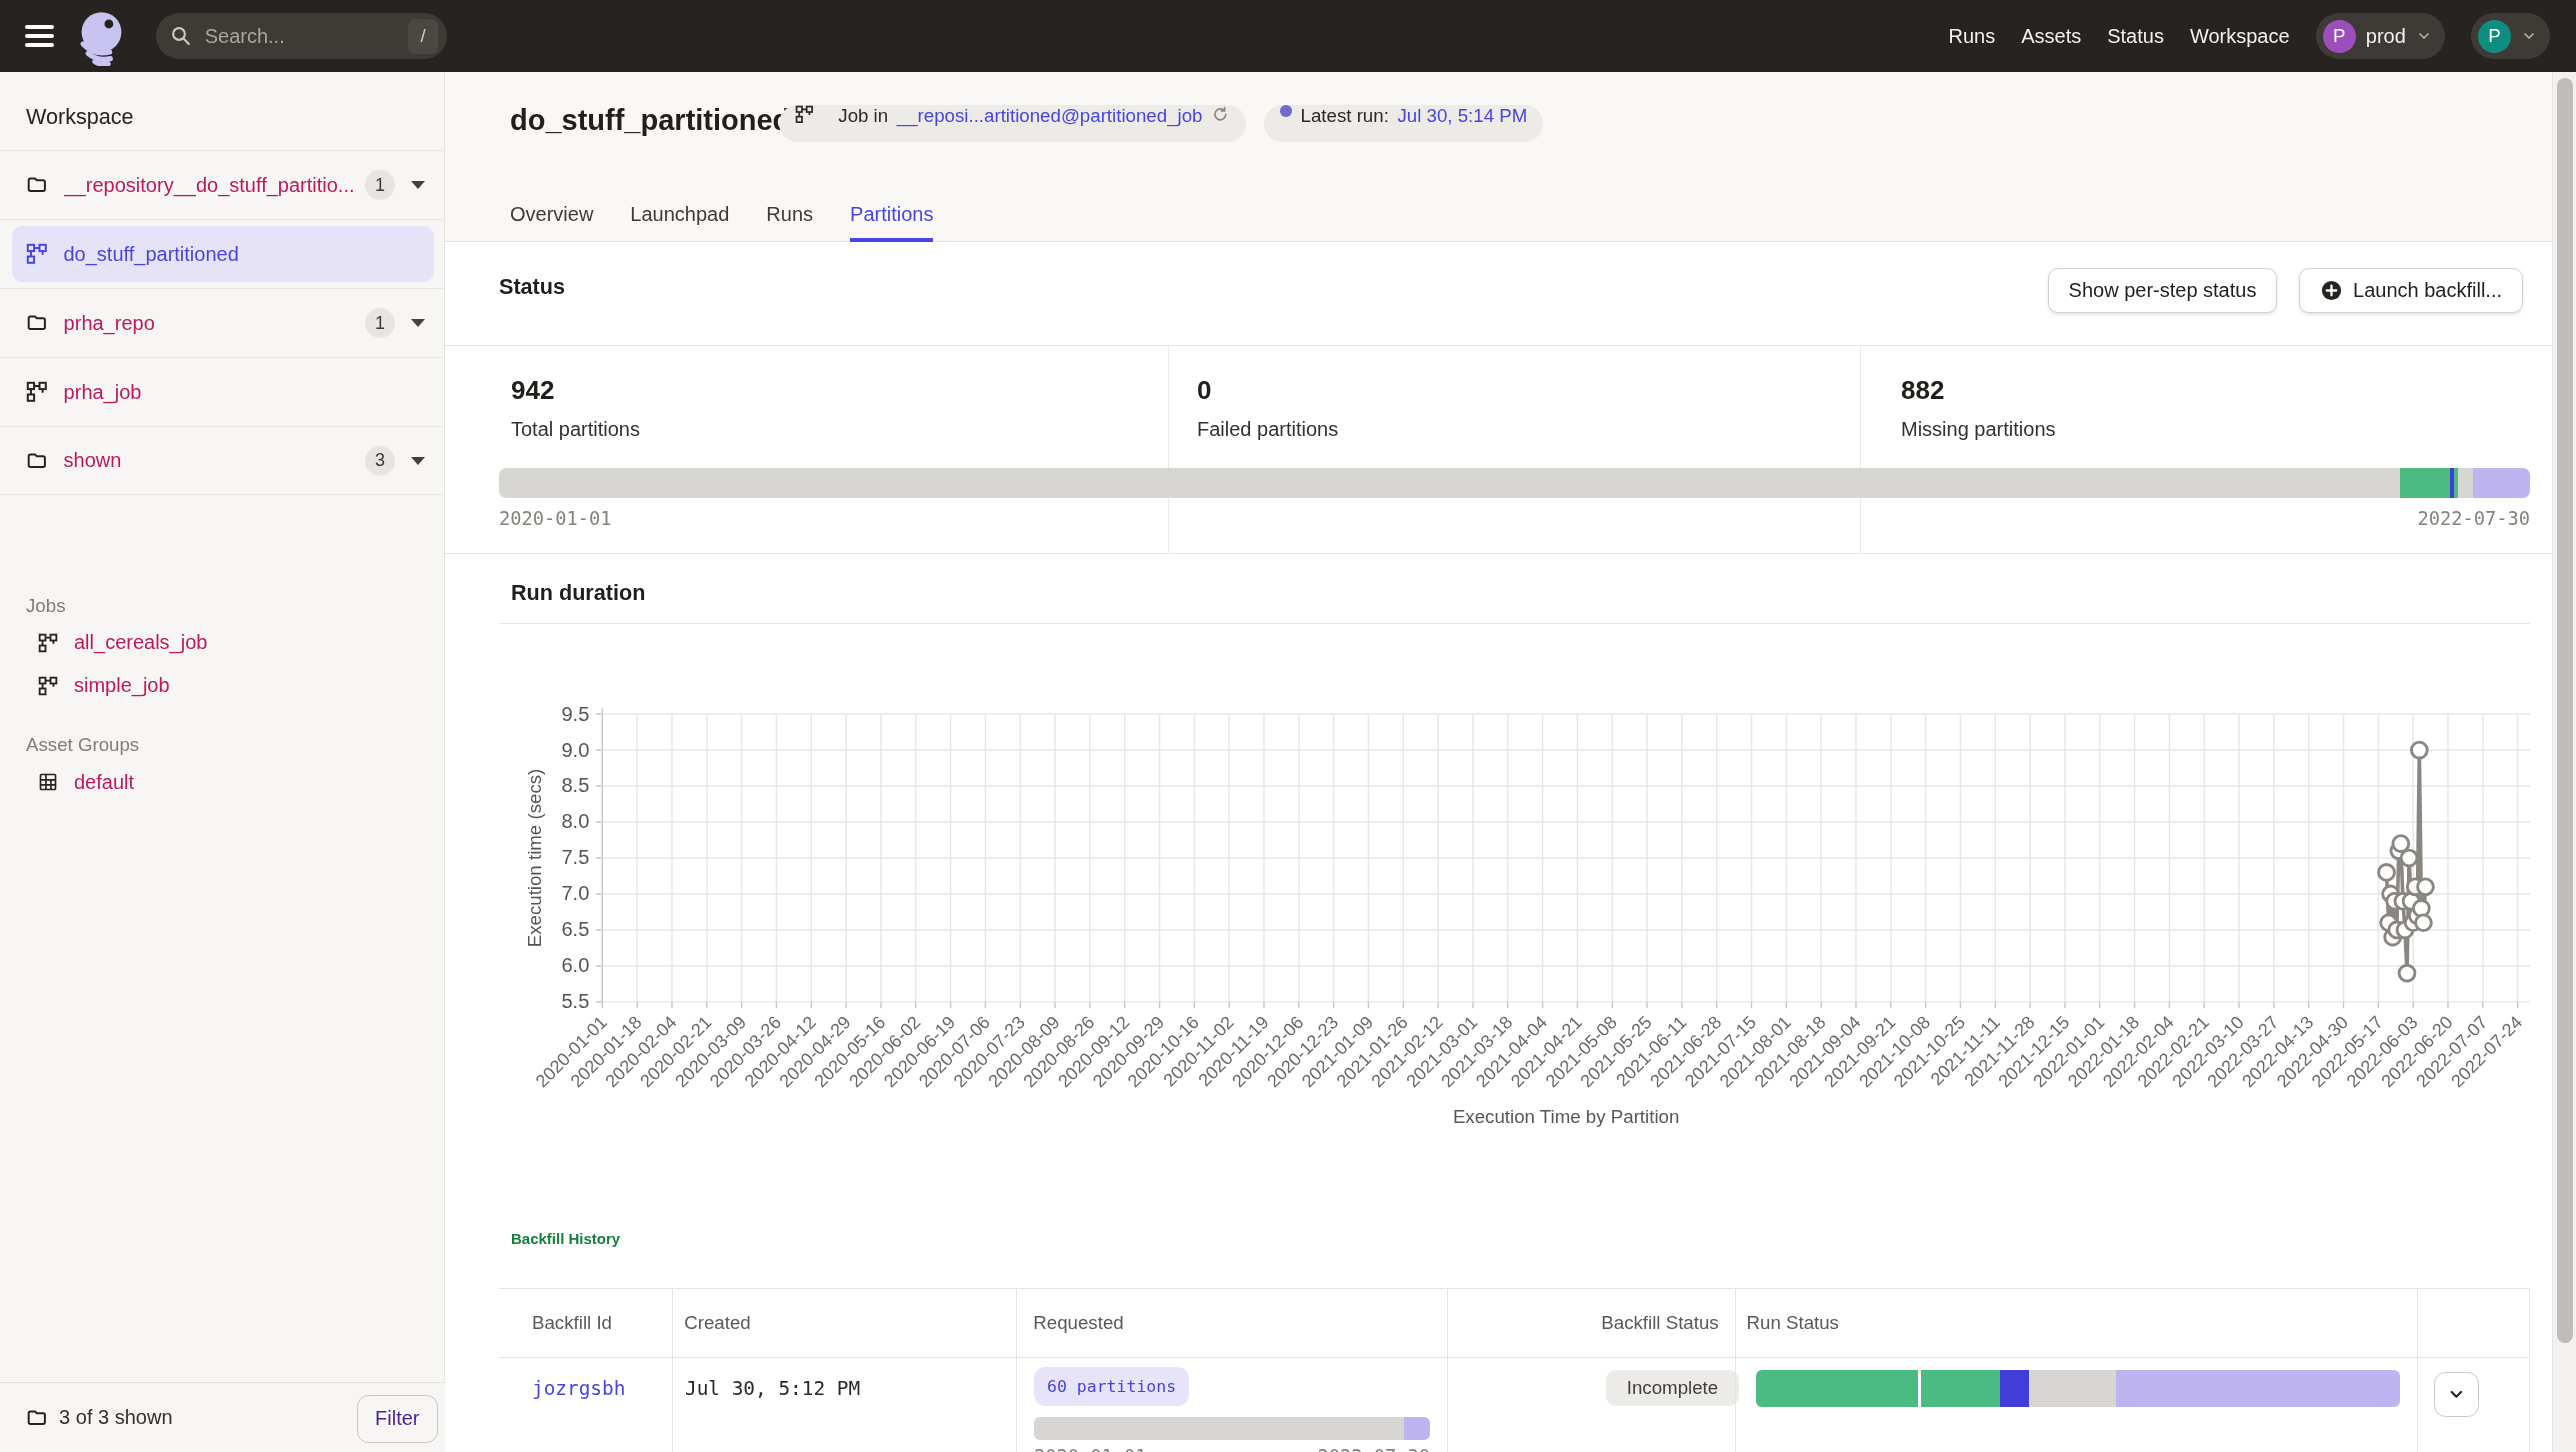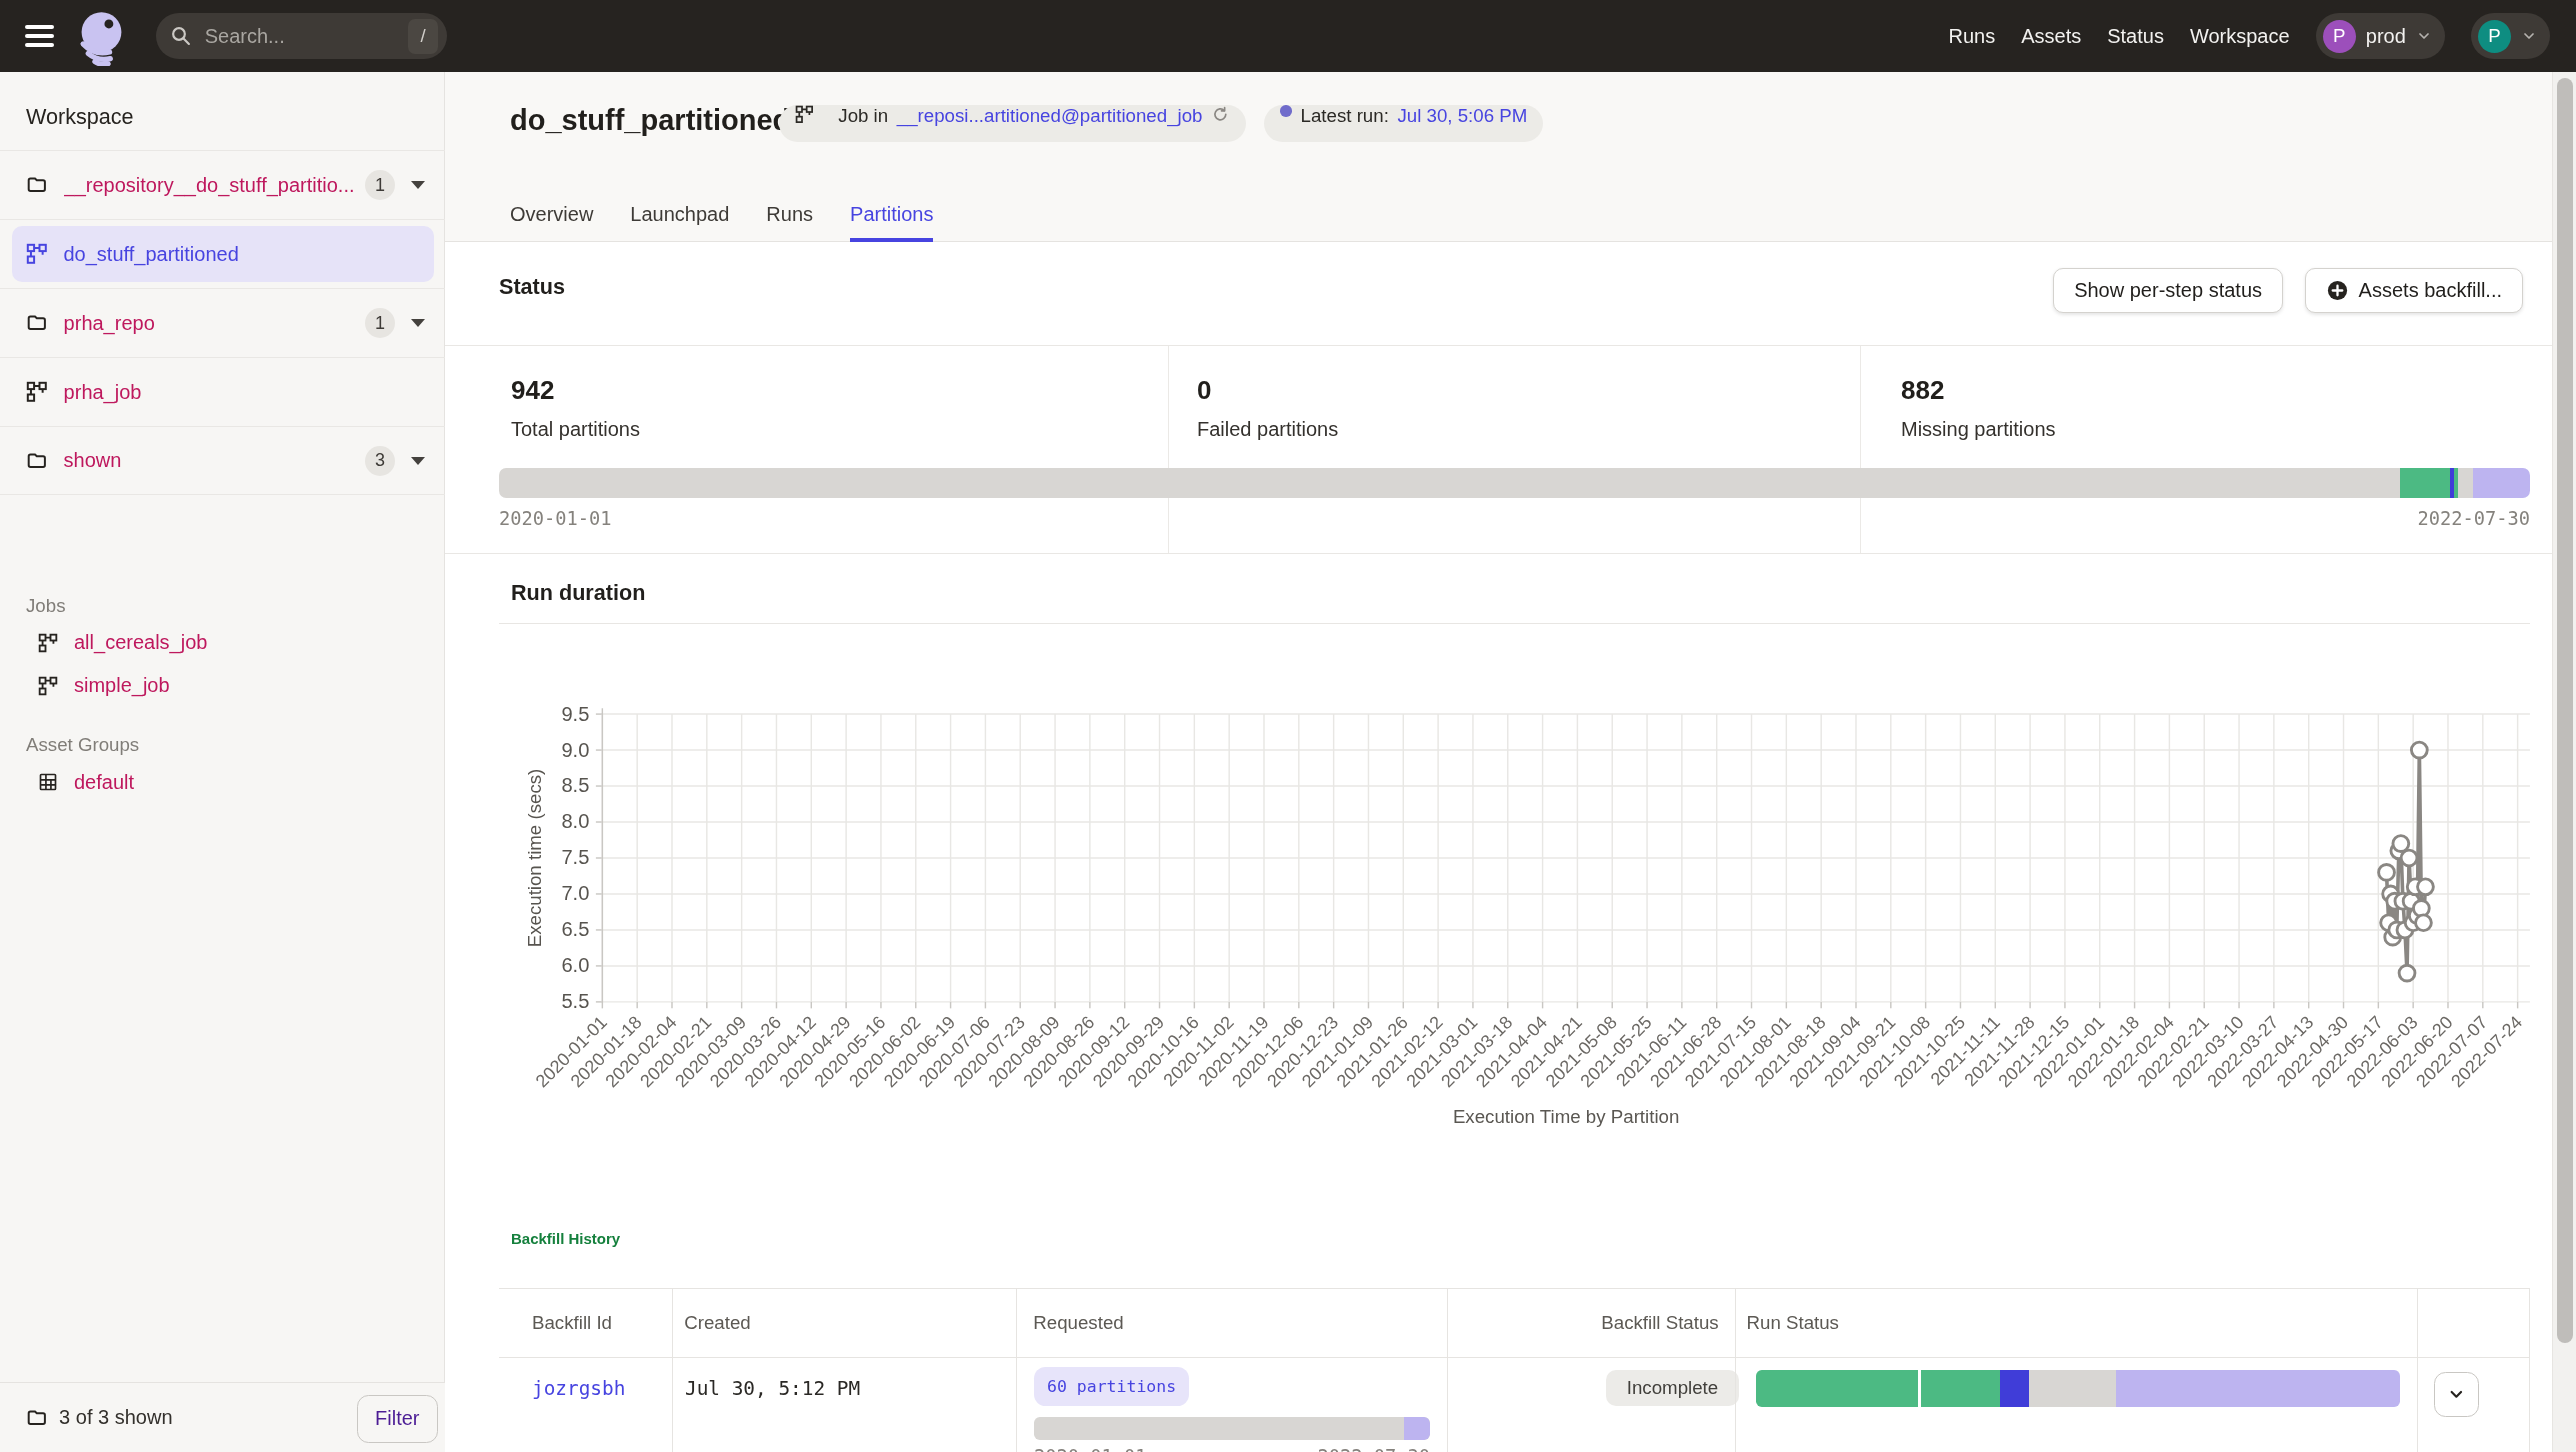--- a/index.html
+++ b/index.html
@@ -286,21 +286,21 @@
         <span>Job in </span>
         <span class="hlink">__reposi...artitioned@partitioned_job</span>
         <svg width="18.7" height="18.7" viewBox="0 0 24 24">
           <path d="M19 12a7 7 0 1 1-2-4.9" fill="none" stroke="#8A8783" stroke-width="2.2" stroke-linecap="round"></path>
           <path d="M17.5 3.5 L17.5 7.5 L13.5 7.5" fill="none" stroke="#8A8783" stroke-width="2.2" stroke-linecap="round" stroke-linejoin="round"></path>
         </svg>
       </div>
       <div class="hbadge">
         <span class="dot"></span>
         <span>Latest run: </span>
-        <span class="hlink">Jul 30, 5:06 PM</span>
+        <span class="hlink">Jul 30, 5:14 PM</span>
       </div>
     </div>
     <div id="tabs">
         <div class="tab">
           <span>Overview</span>
         </div>
         <div class="tab">
           <span>Launchpad</span>
         </div>
         <div class="tab">
@@ -316,21 +316,21 @@
   <div id="status-title">Status</div>
   <div id="status-btns">
     <button class="btn">
       <span>Show per-step status</span>
     </button>
     <button class="btn">
       <svg width="23" height="23" viewBox="0 0 24 24">
         <circle cx="12" cy="12" r="10" fill="#26231F"></circle>
         <path d="M12 7v10M7 12h10" stroke="#fff" stroke-width="2.4" stroke-linecap="round"></path>
       </svg>
-      <span>Assets backfill...</span>
+      <span>Launch backfill...</span>
     </button>
   </div>
 
   <div id="stats-row">
       <div class="stat-div" style="left: 723px;"></div>
       <div class="stat-div" style="left: 1415px;"></div>
       <div class="stat-val" style="left: 66px;">942</div>
       <div class="stat-lbl" style="left: 66px;">Total partitions</div>
       <div class="stat-val" style="left: 752px;">0</div>
       <div class="stat-lbl" style="left: 752px;">Failed partitions</div>

